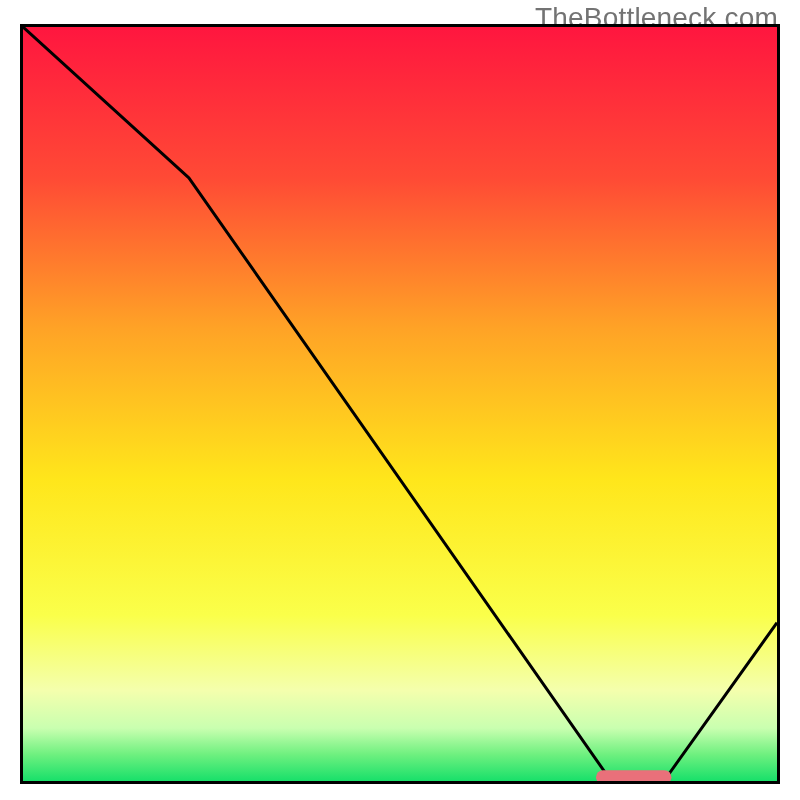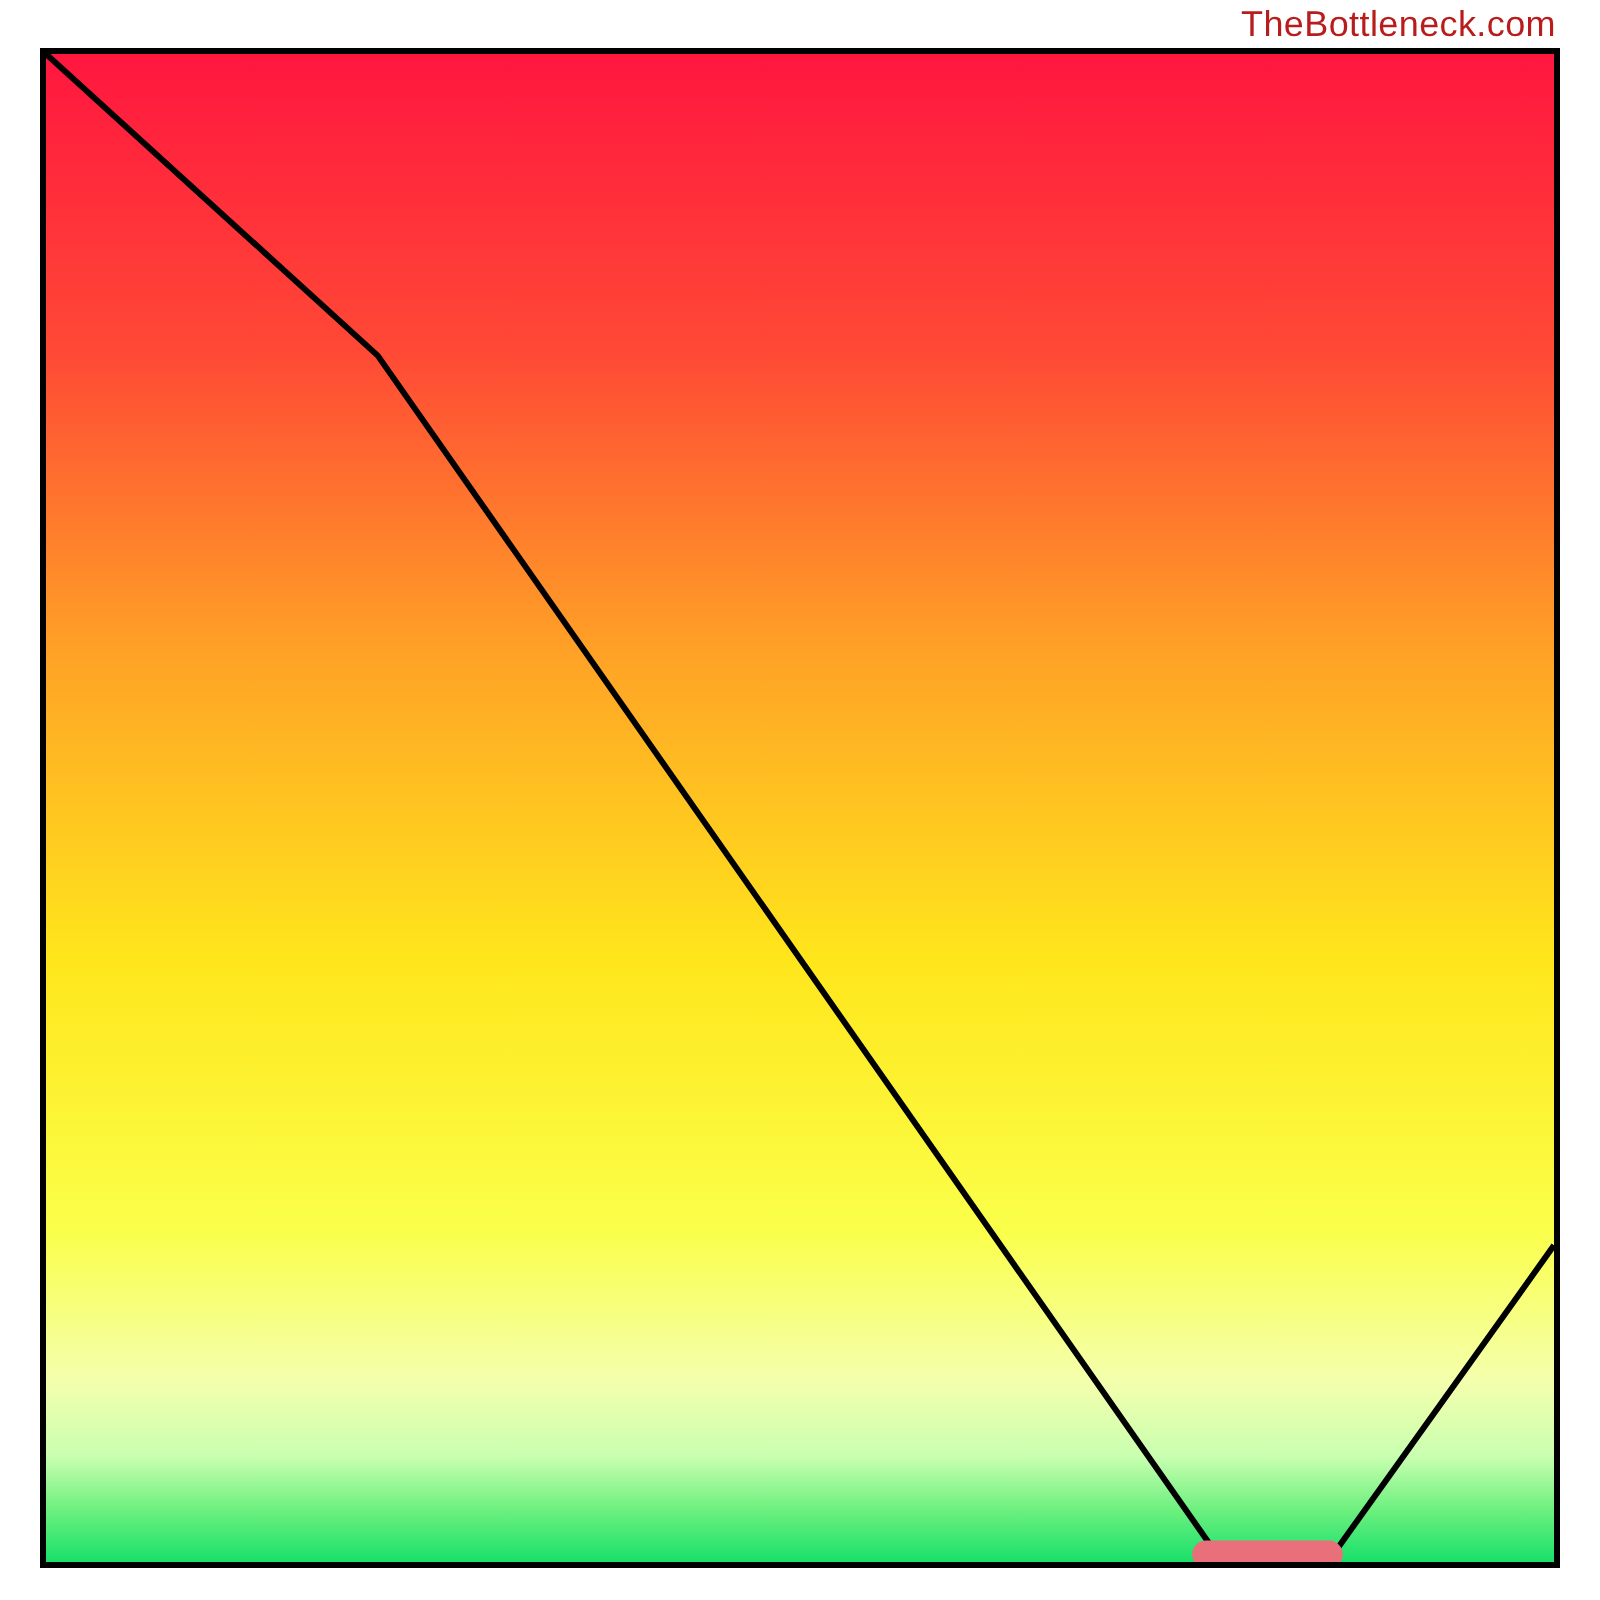--- a/index.html
+++ b/index.html
@@ -17,23 +17,23 @@
     top: 24px;
     width: 760px;
     height: 760px;
     box-sizing: border-box;
     border: 3px solid #000;
   }
   .watermark {
     position: absolute;
     top: 2px;
     right: 22px;
-    font-size: 18px;
+    font-size: 28px;
     font-weight: 500;
-    color: #b91c1c;
+    color: #737373;
     letter-spacing: 0.2px;
   }
   svg.overlay {
     position: absolute;
     inset: 0;
     width: 100%;
     height: 100%;
   }
 </style>
 </head>

